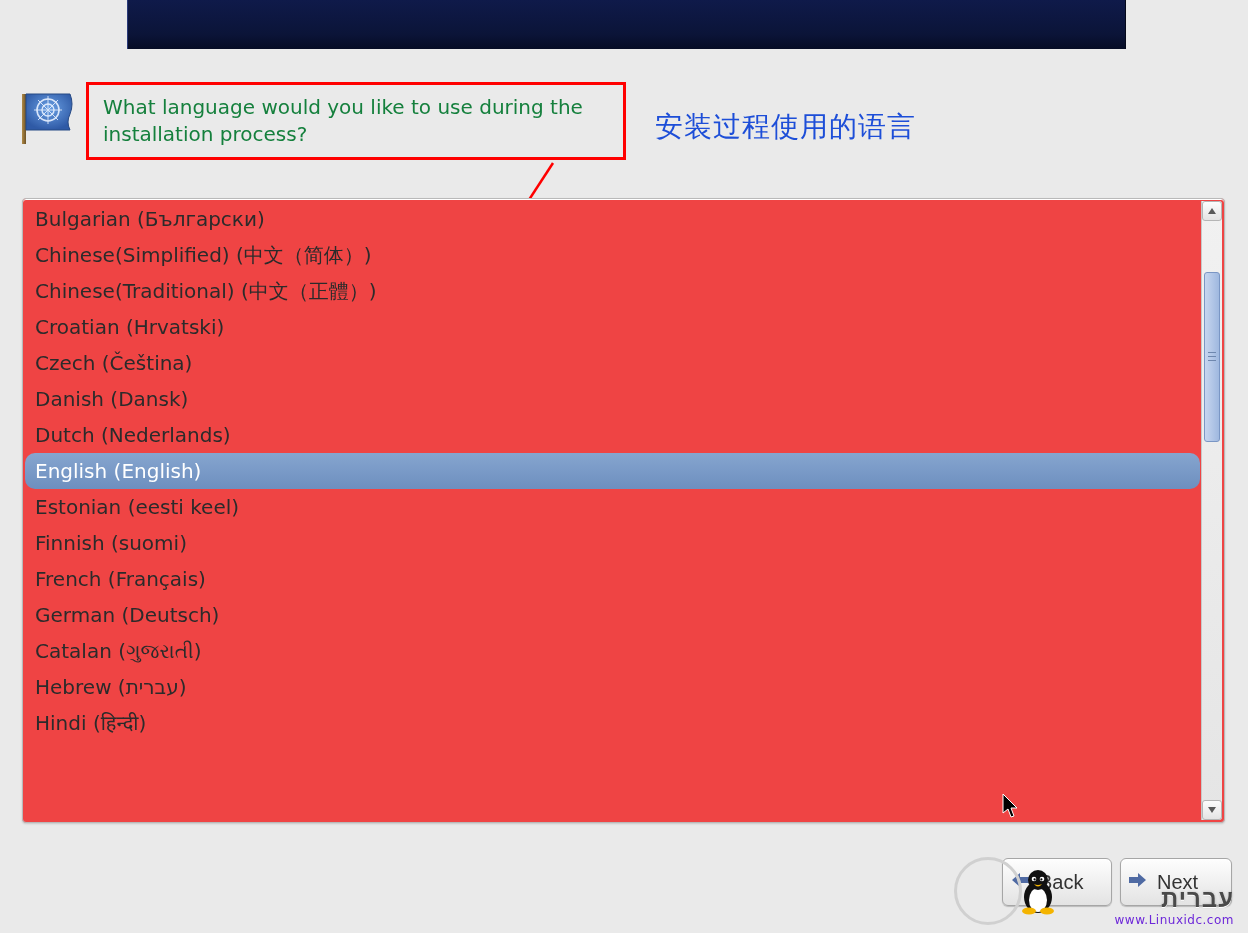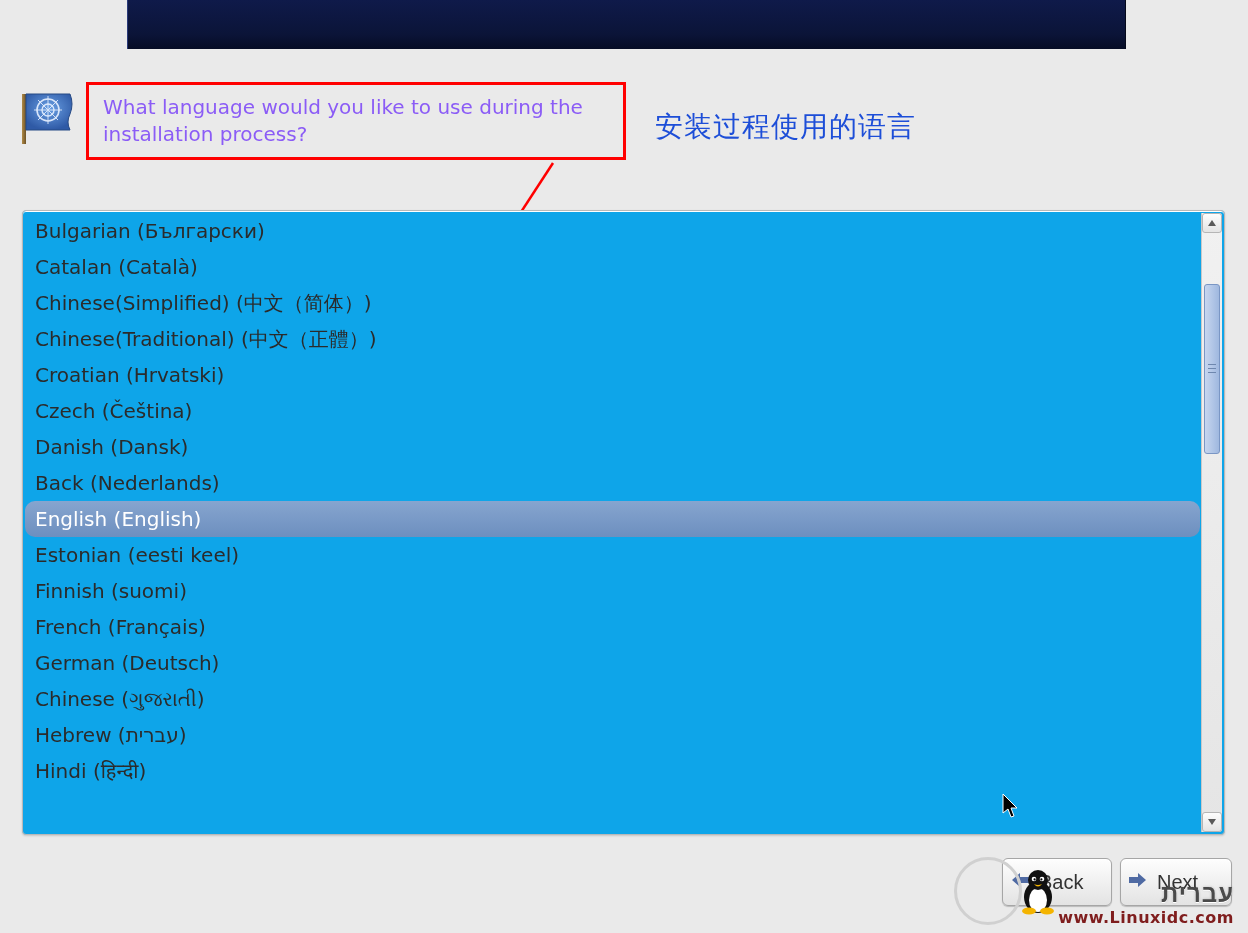--- a/index.html
+++ b/index.html
@@ -12,31 +12,31 @@
     position:absolute;left:127px;top:0;width:997px;height:49px;
     background:linear-gradient(#0f1a4a,#0b1438 70%,#060c25);
     border-left:1px solid #2a3a7a;border-right:1px solid #05091a;
   }
   .flag-wrap{position:absolute;left:14px;top:84px;width:64px;height:64px}
   .prompt-box{
     position:absolute;left:86px;top:82px;width:540px;height:78px;
     border:3px solid #ff0000;background:transparent;box-sizing:border-box;
     padding:10px 14px 10px 14px;display:flex;align-items:center;
   }
-  .prompt-text{font-size:20px;line-height:1.35;color:#8b5cf6}
+  .prompt-text{font-size:20px;line-height:1.35;color:#15803d}
   .annotation-text{
     position:absolute;left:655px;top:108px;color:#1d4ed8;font-size:28px;
     font-family:Liberation Serif, serif;letter-spacing:1px;
   }
   .arrow-svg{position:absolute;left:333px;top:161px;pointer-events:none}
   .list-panel{
     position:absolute;left:22px;top:198px;width:1203px;height:625px;
-    background:#0ea5e9;border:1px solid #b9b9b9;border-radius:4px;
+    background:#ef4444;border:1px solid #b9b9b9;border-radius:4px;
     box-shadow:inset 0 1px 0 #fff,0 1px 2px rgba(0,0,0,.15);
-    box-sizing:border-box;overflow:hidden;margin-top:12px;
+    box-sizing:border-box;overflow:hidden;
   }
   .list-inner{position:absolute;inset:2px 24px 2px 2px;overflow:hidden}
   .scroll-gutter{
     position:absolute;right:2px;top:2px;bottom:2px;width:20px;
     background:linear-gradient(#f1f1f1,#e5e5e5);
     border-left:1px solid #c8c8c8;border-radius:0 3px 3px 0;
   }
   .scroll-btn{
     position:absolute;left:0;width:20px;height:20px;
     background:linear-gradient(#fdfdfd,#e4e4e4);
@@ -74,21 +74,21 @@
   .btn-next{left:1120px;top:858px;width:112px}
   .cursor{
     position:absolute;left:1002px;top:793px;width:18px;height:26px;pointer-events:none;
   }
   .watermark{
     position:absolute;right:14px;bottom:6px;text-align:right;pointer-events:none;
   }
   .watermark .line1{font-size:24px;font-weight:bold;color:#4a4a4a;
     font-family:"Microsoft YaHei","SimHei",sans-serif;letter-spacing:1px;
     text-shadow:0 1px 0 #fff,0 0 3px rgba(0,0,0,.2)}
-  .watermark .line2{font-size:16px;color:#7f1d1d;font-weight:bold;letter-spacing:.5px}
+  .watermark .line2{font-size:12px;color:#6d28d9;font-weight:normal;letter-spacing:.5px}
   .penguin-svg{position:absolute;right:190px;bottom:18px;pointer-events:none}
   .penguin-circle{position:absolute;right:226px;bottom:8px;width:62px;height:62px;
     border:3px solid #d0d0d0;border-radius:50%;pointer-events:none}
 </style>
 </head>
 <body>
 
 <div class="header-bar"></div>
 
 <div class="flag-wrap">
@@ -128,33 +128,32 @@
     <marker id="ah" markerWidth="14" markerHeight="14" refX="2" refY="6" orient="auto">
       <path d="M0,0 L12,6 L0,12 Z" fill="#ff0000"></path>
     </marker>
   </defs>
   <line x1="220" y1="2" x2="18" y2="312" stroke="#ff0000" stroke-width="2.5" marker-end="url(#ah)"></line>
 </svg>
 
 <div class="list-panel">
   <div class="list-inner" id="lang-list">
       <div class="lang-item">Bulgarian (Български)</div>
-      <div class="lang-item">Catalan (Català)</div>
       <div class="lang-item">Chinese(Simplified) (中文（简体）)</div>
       <div class="lang-item">Chinese(Traditional) (中文（正體）)</div>
       <div class="lang-item">Croatian (Hrvatski)</div>
       <div class="lang-item">Czech (Čeština)</div>
       <div class="lang-item">Danish (Dansk)</div>
-      <div class="lang-item">Back (Nederlands)</div>
+      <div class="lang-item">Dutch (Nederlands)</div>
       <div class="lang-item selected">English (English)</div>
       <div class="lang-item">Estonian (eesti keel)</div>
       <div class="lang-item">Finnish (suomi)</div>
       <div class="lang-item">French (Français)</div>
       <div class="lang-item">German (Deutsch)</div>
-      <div class="lang-item">Chinese (ગુજરાતી)</div>
+      <div class="lang-item">Catalan (ગુજરાતી)</div>
       <div class="lang-item">Hebrew (עברית)</div>
       <div class="lang-item">Hindi (हिन्दी)</div>
     </div>
   <div class="scroll-gutter">
     <div class="scroll-btn up">
       <svg width="10" height="8">
           <path d="M5 1 L9 7 H1 Z" fill="#5a5a5a"></path>
         </svg>
     </div>
     <div class="scroll-thumb"></div>

